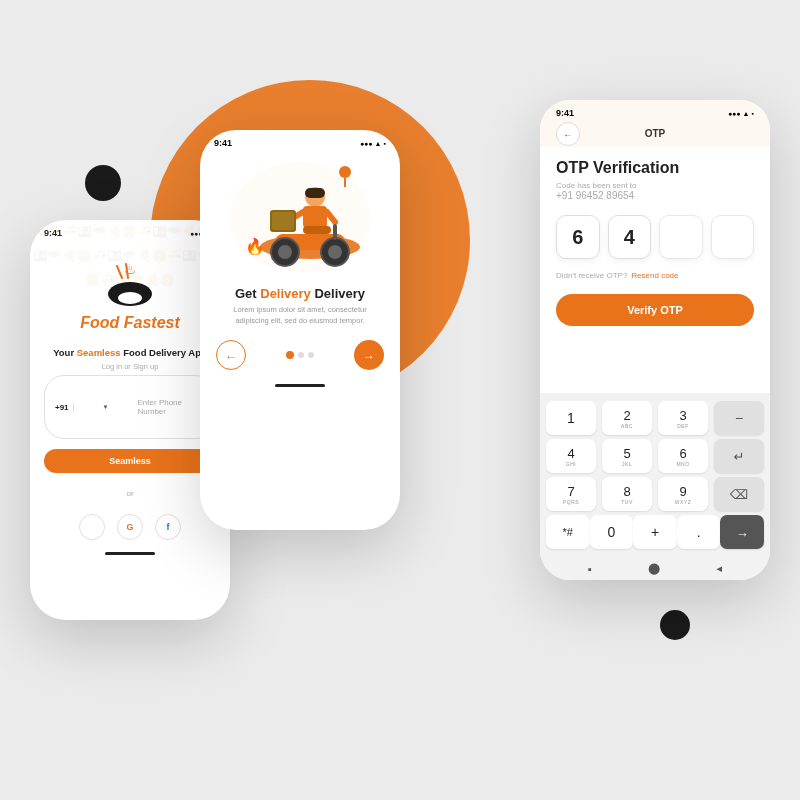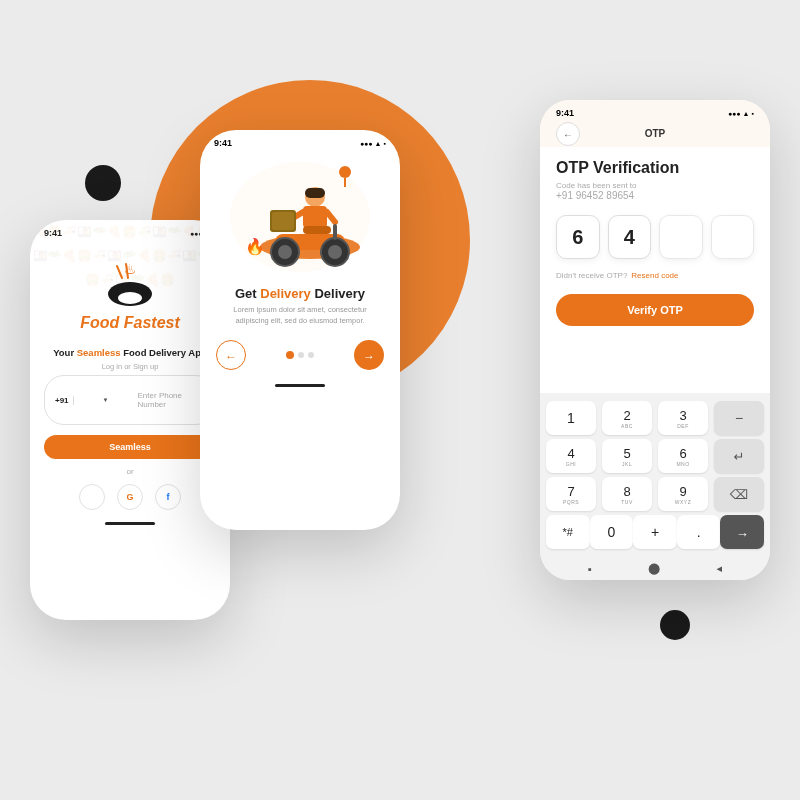--- a/index.html
+++ b/index.html
@@ -132,29 +132,29 @@
       </div>
       <div style="font-size:16px;font-weight:700;color:#E8731A;font-style:italic;margin-top:2px;">Food Fastest</div>
     </div>
 
     <div style="text-align:center;font-size:9.5px;color:#222;margin:8px 16px 0;line-height:1.5;font-weight:600;">
       <span>Your </span><span style="color:#E8731A;">Seamless</span><span> Food Delivery App</span>
     </div>
 
     <div style="text-align:center;font-size:7.5px;color:#aaa;margin:2px 0 4px;">Log in or Sign up</div>
 
-    <div style="display:flex;align-items:center;border:1px solid #e0e0e0;border-radius:20px;padding:15px 10px;margin:0 14px;font-size:8px;background:white;gap:25px;">
+    <div style="display:flex;align-items:center;border:1px solid #e0e0e0;border-radius:20px;padding:22px 10px;margin:0 14px;font-size:8px;background:white;gap:25px;">
       <span style="color:#222;font-weight:600;margin-right:4px;padding-right:4px;border-right:1px solid #ddd;">+91</span>
       <span style="font-size:6px;color:#555;margin-right:4px;">▼</span>
       <span style="color:#aaa;">Enter Phone Number</span>
     </div>
 
     <div class="continue-btn" style="background:#E8731A;color:white;border-radius:20px;text-align:center;padding:7px 0;margin:10px 14px 0;font-size:9px;font-weight:600;cursor:pointer;">Seamless</div>
 
-    <div style="text-align:center;font-size:8px;color:#aaa;margin:8px 0;">or</div>
+    <div style="text-align:center;font-size:8px;color:#aaa;margin:16px 0;">or</div>
 
     <div style="display:flex;justify-content:center;gap:12px;margin-top:2px;">
       <div style="width:26px;height:26px;border-radius:50%;border:1px solid #e0e0e0;display:flex;align-items:center;justify-content:center;font-size:12px;cursor:pointer;">
         <span></span>
       </div>
       <div style="width:26px;height:26px;border-radius:50%;border:1px solid #e0e0e0;display:flex;align-items:center;justify-content:center;font-size:9px;font-weight:700;color:#E8731A;cursor:pointer;">
         <span>G</span>
       </div>
       <div style="width:26px;height:26px;border-radius:50%;border:1px solid #e0e0e0;display:flex;align-items:center;justify-content:center;font-size:9px;font-weight:700;color:#1877f2;cursor:pointer;">
         <span>f</span>

